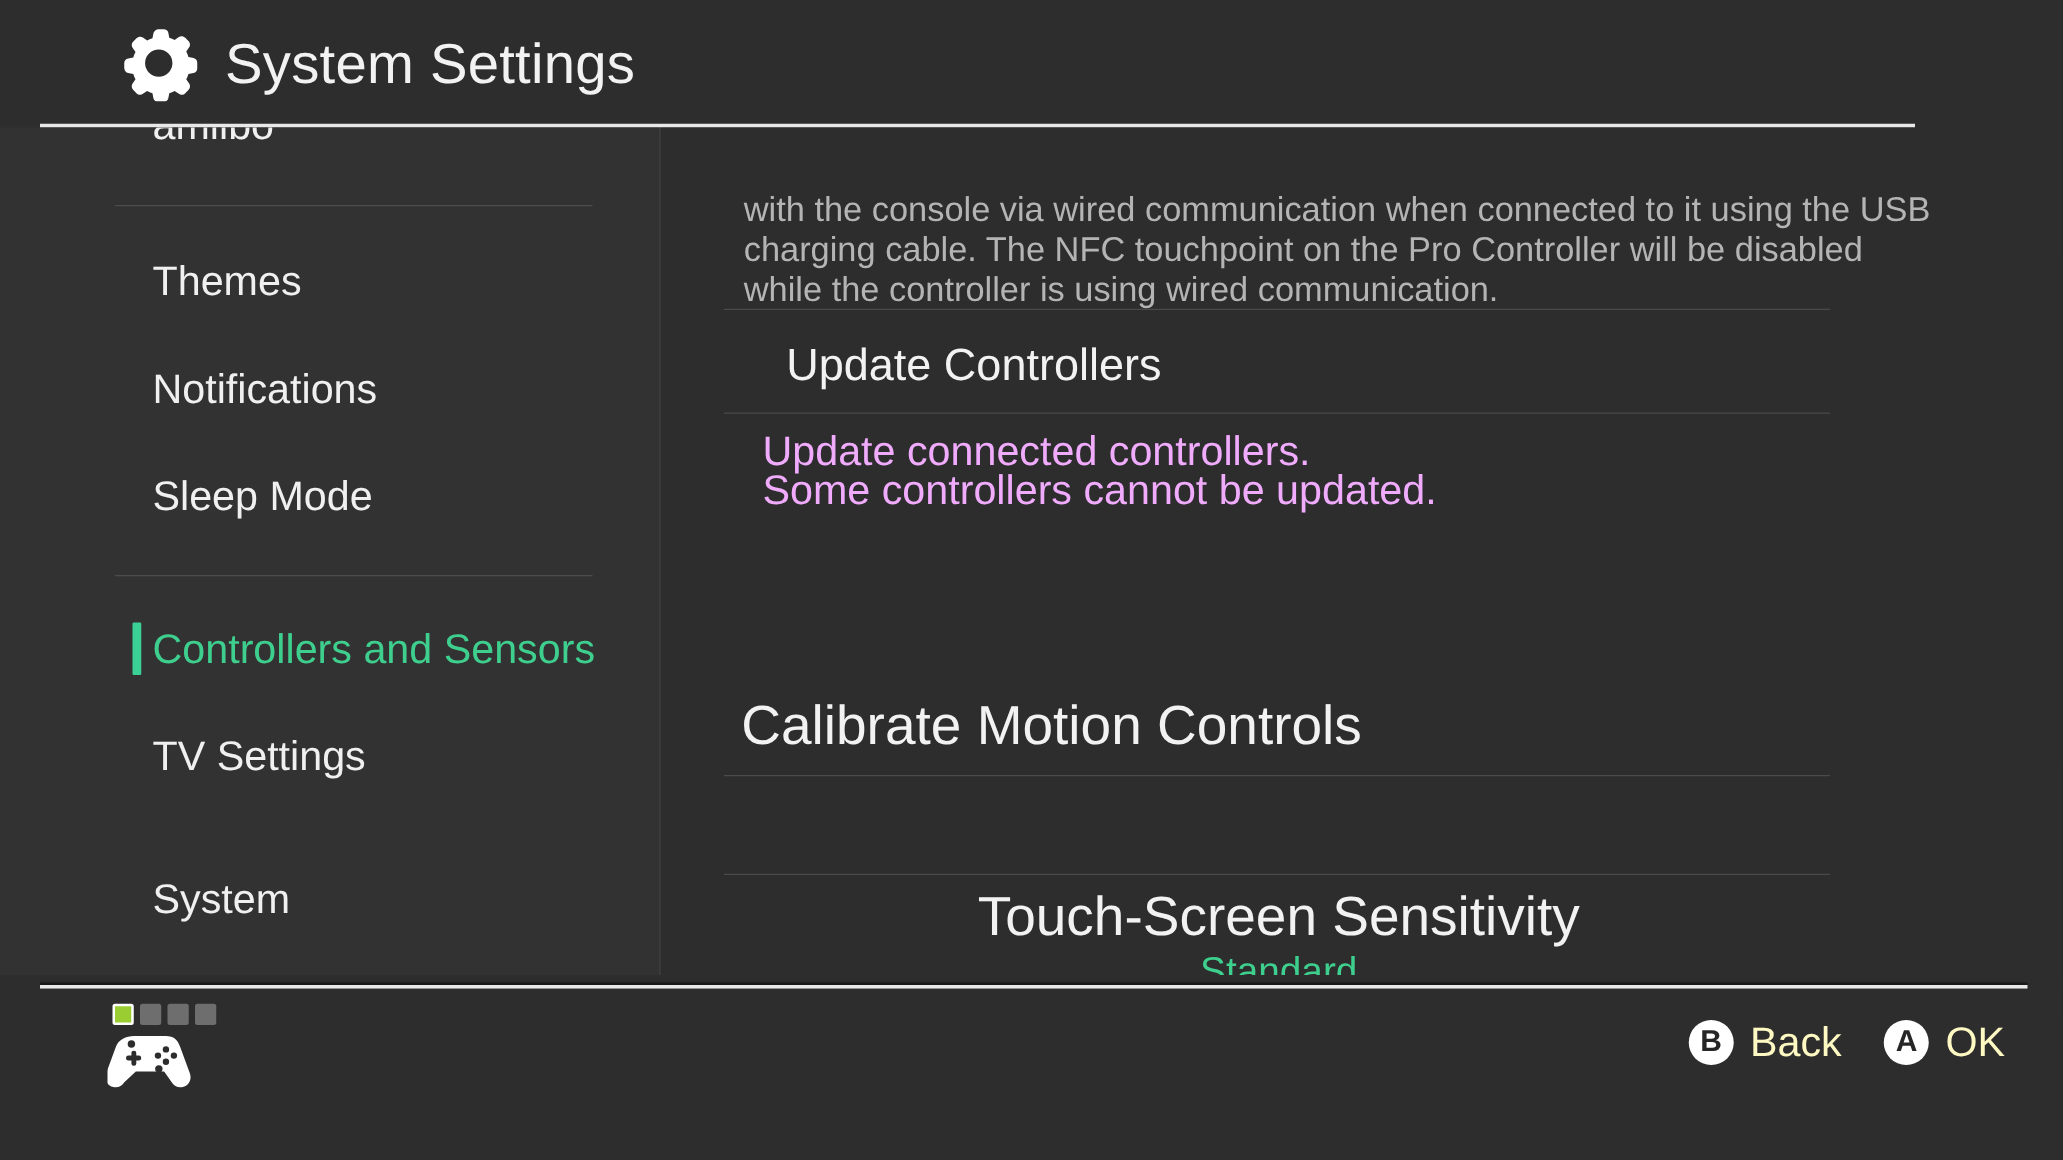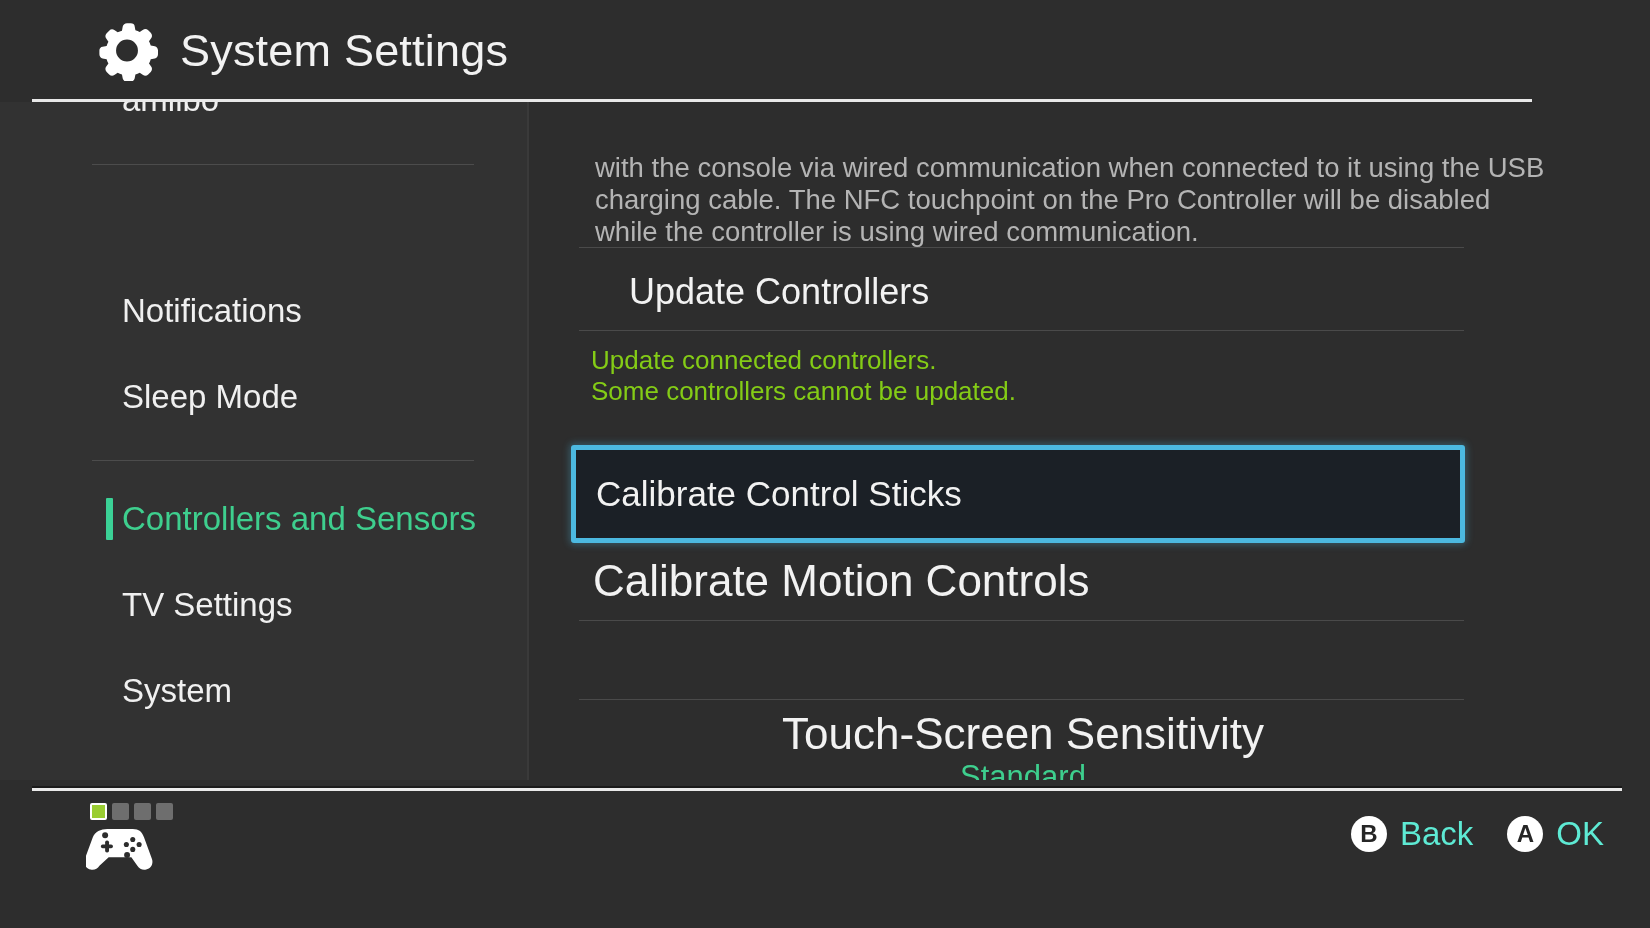--- a/index.html
+++ b/index.html
@@ -143,23 +143,23 @@
     left: 64px;
     color: #f2f2f2;
     font-size: 36px;
     font-weight: 400;
     white-space: nowrap;
     line-height: 1;
   }
 
   .m-sub {
     position: absolute;
-    left: 62px;
-    color: #84cc16;
-    font-size: 26px;
+    left: 81px;
+    color: #f0abfc;
+    font-size: 33px;
     line-height: 31px;
     font-weight: 400;
   }
   .m-sub .l { display: block; white-space: nowrap; }
 
   .m-row {
     position: absolute;
     left: 50px;
     width: 890px;
     height: 70px;
@@ -264,21 +264,21 @@
     background: #ffffff;
     color: #262626;
     font-size: 24px;
     font-weight: 700;
     display: flex;
     align-items: center;
     justify-content: center;
     line-height: 1;
   }
   .action .txt {
-    color: #5eead4;
+    color: #fef9c3;
     font-size: 33px;
     font-weight: 400;
     white-space: nowrap;
   }
 </style>
 </head>
 <body>
 
 <div id="screen">
 
@@ -291,41 +291,44 @@
   <div id="header-rule"></div>
 
   <div id="sidebar">
 
     <div class="side-item clipped" style="top:-31px;">
       <span>amiibo</span>
     </div>
 
     <div class="side-divider" style="top:62px;"></div>
 
+    <div class="side-item" style="top:94px;">
+      <span>Themes</span>
+    </div>
 
     <div class="side-item" style="top:180px;">
       <span>Notifications</span>
     </div>
 
     <div class="side-item" style="top:266px;">
       <span>Sleep Mode</span>
     </div>
 
     <div class="side-divider" style="top:358px;"></div>
 
     <div class="side-item active" style="top:388px;">
       <span class="sel-bar"></span>
       <span>Controllers and Sensors</span>
     </div>
 
     <div class="side-item" style="top:474px;align-items:center;">
       <span>TV Settings</span>
     </div>
 
-    <div class="side-item" style="top:560px;">
+    <div class="side-item" style="top:588px;">
       <span>System</span>
     </div>
 
   </div>
 
   <div id="v-divider"></div>
 
   <div id="main">
 
     <div class="m-desc" style="top:10px;">
@@ -338,23 +341,20 @@
 
     <div class="m-head" style="top:172px;margin-left:36px;">Update Controllers</div>
 
     <div class="m-rule" style="top:228px;"></div>
 
     <div class="m-sub" style="top:243px;">
       <span class="l">Update connected controllers.</span>
       <span class="l">Some controllers cannot be updated.</span>
     </div>
 
-    <div class="m-row" id="row-calibrate-sticks">
-      <span class="label">Calibrate Control Sticks</span>
-    </div>
 
     <div class="m-row" style="top:444px;">
       <span class="label">Calibrate Motion Controls</span>
     </div>
 
     <div class="m-rule" style="top:518px;"></div>
 
     <div class="m-rule" style="top:597px;"></div>
 
     <div class="m-row" style="top:607px;flex-direction:column;">

